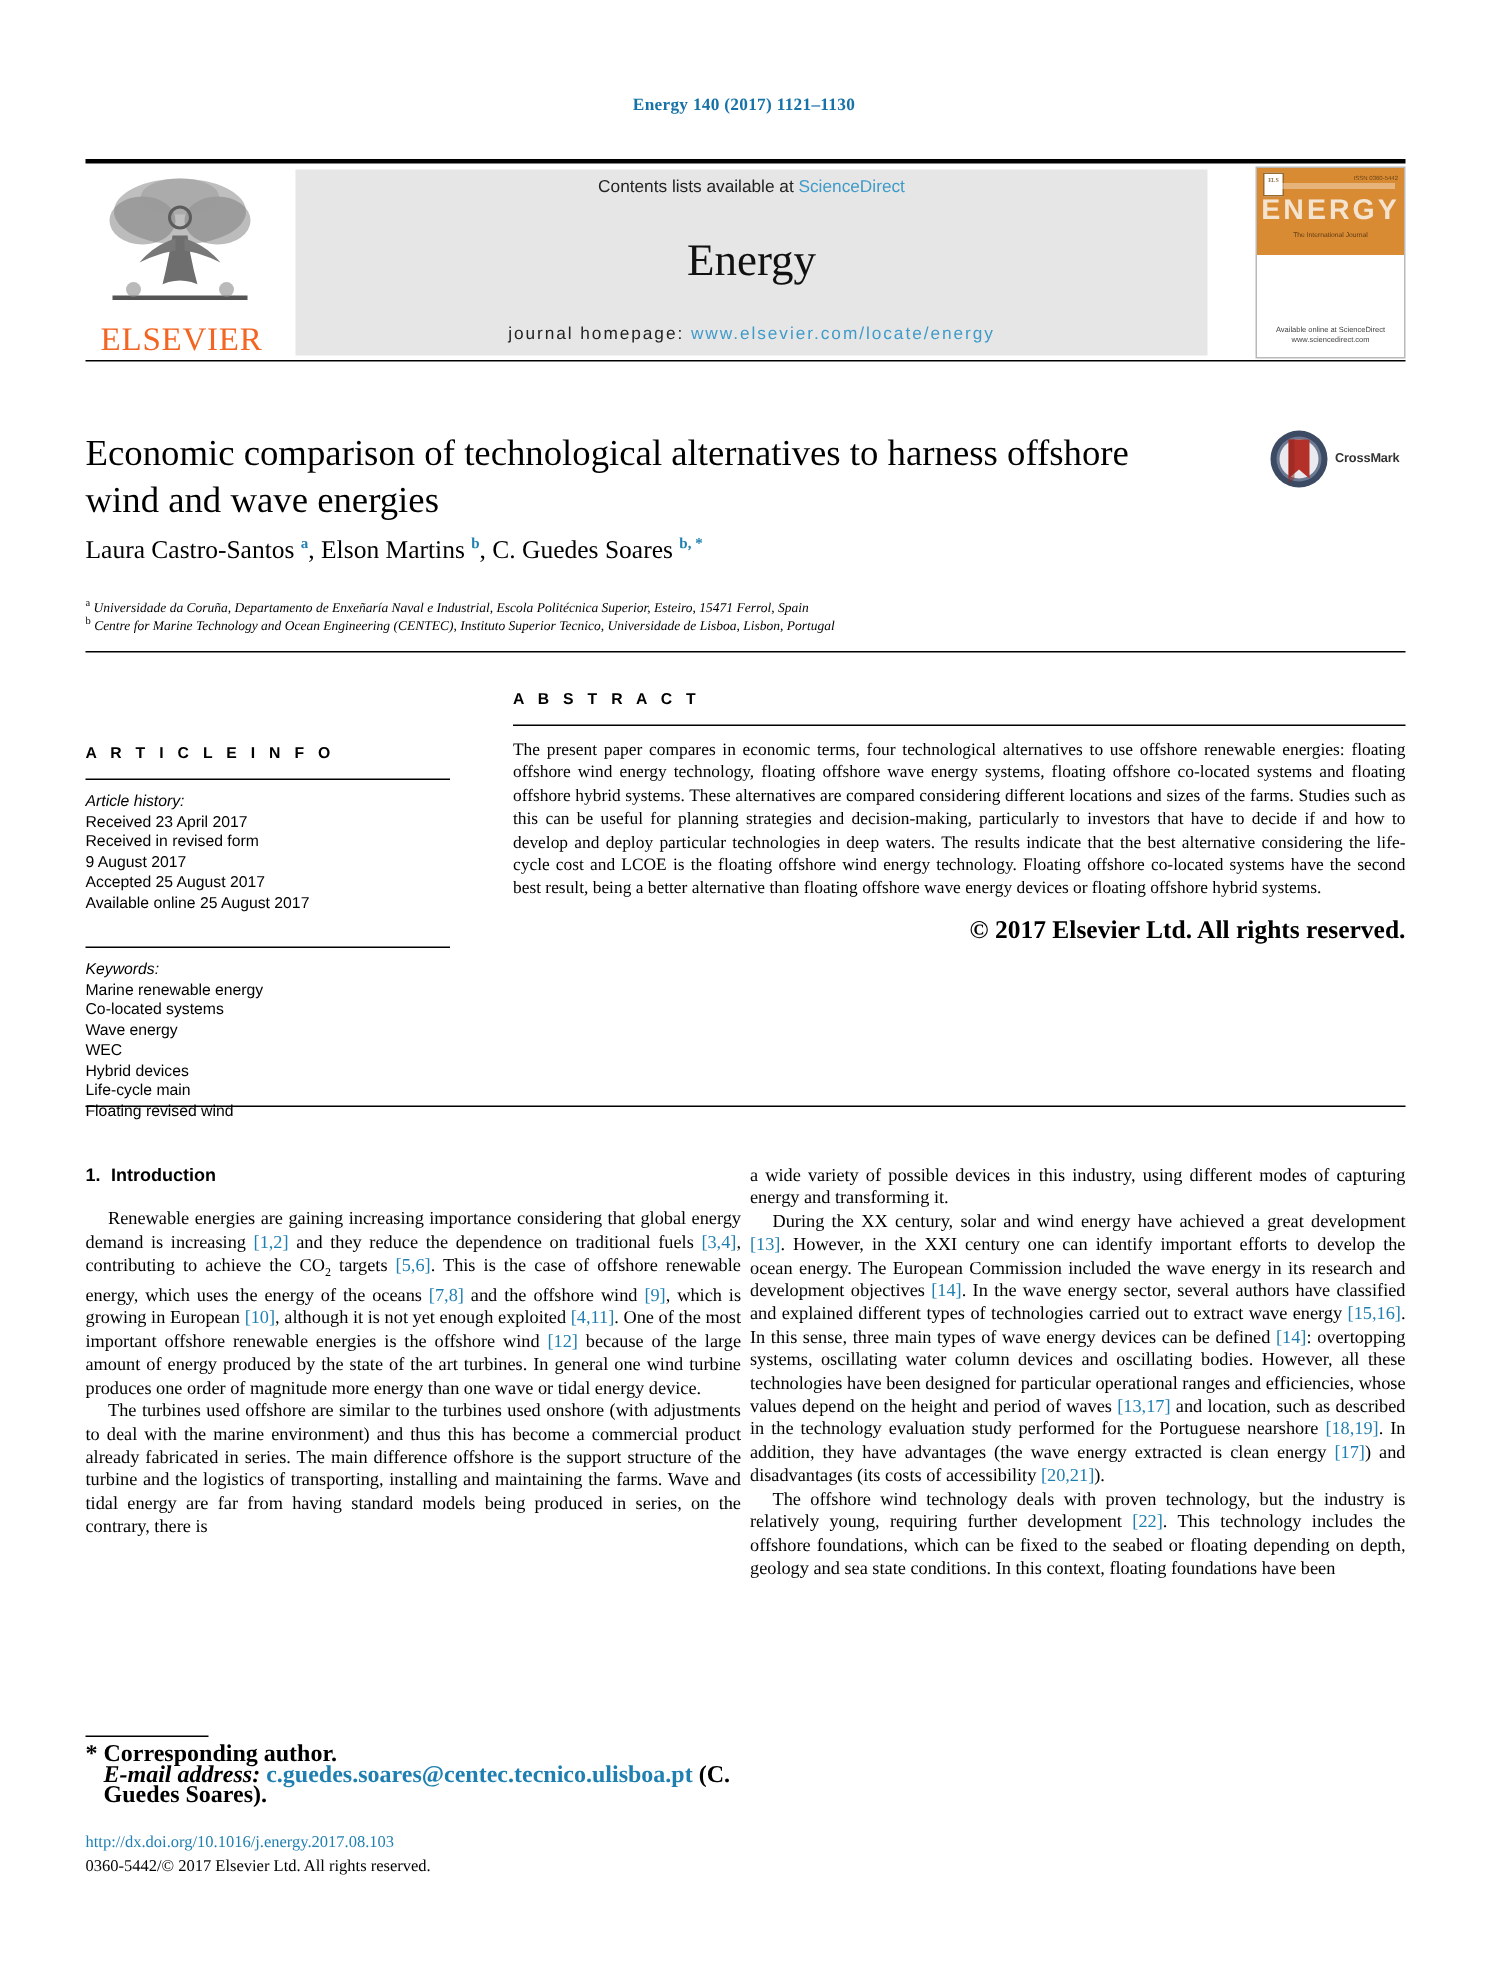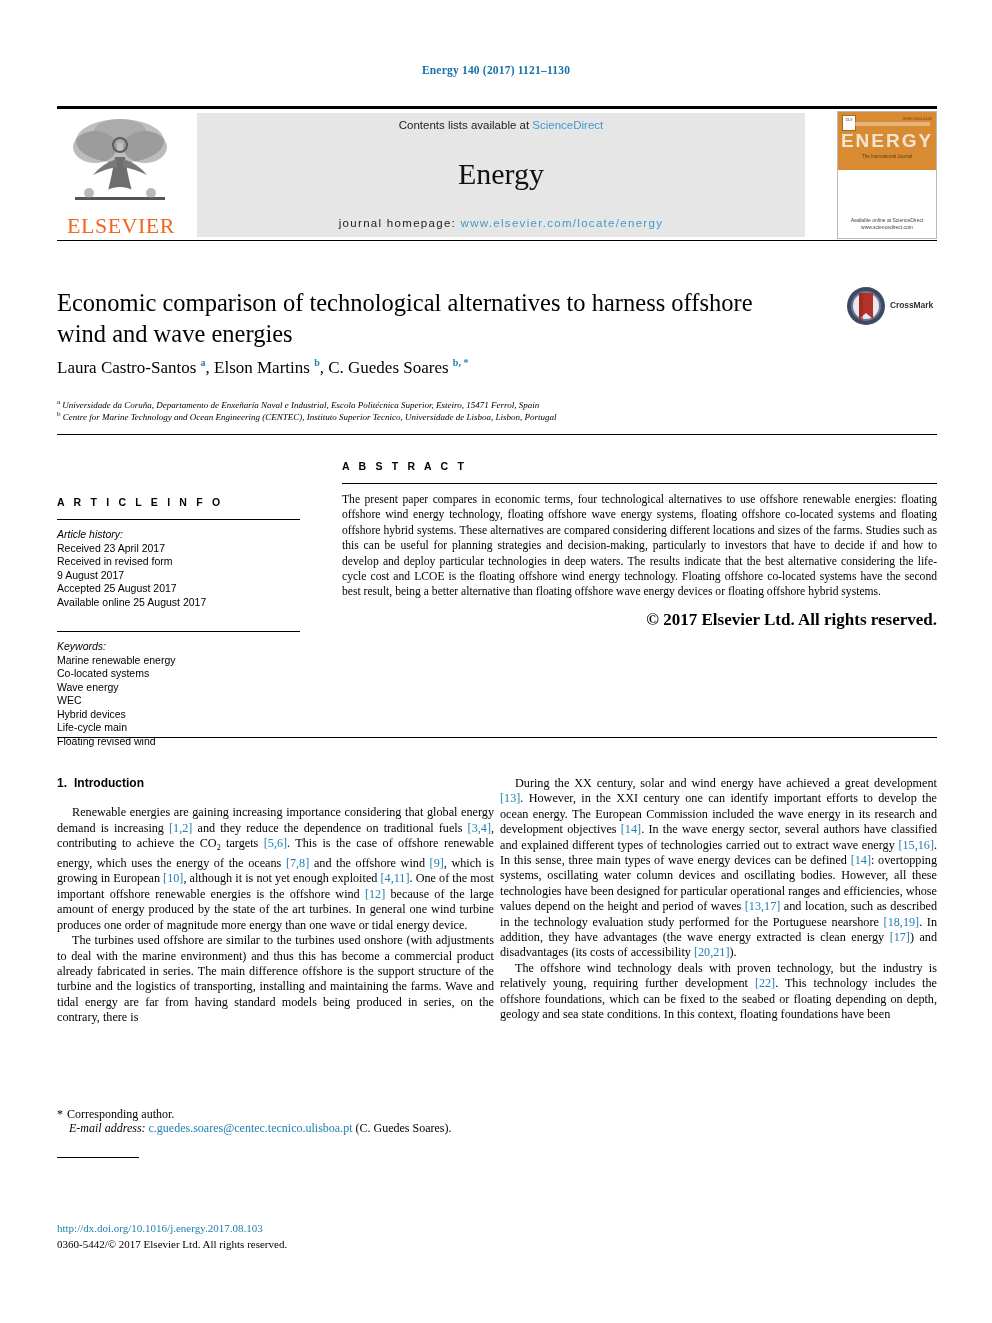--- a/index.html
+++ b/index.html
@@ -363,26 +363,27 @@
   .footnote-rule {
     position: absolute;
     left: 57px;
     top: 1157px;
     width: 82px;
     border-top: 1px solid #000;
   }
   .footnote {
     position: absolute;
     left: 57px;
-    top: 1108px;
+    top: 1163px;
     width: 440px;
     font-family: "Liberation Serif", serif;
-    font-size: 12px;
+    font-size: 16px;
     line-height: 13.5px;
     color: #000;
+    font-weight: bold;
   }
   .footnote .star { margin-right: 4px; }
   .footnote .em { font-style: italic; }
   .footnote a, .mail {
     color: #1f7fb0;
     text-decoration: none;
   }
   .doi-line {
     position: absolute;
     left: 57px;
@@ -515,20 +516,21 @@
 
   <div class="body-col" id="col-left">
     <div class="h2">
       <span class="num">1.</span><span>Introduction</span>
     </div>
     <p>Renewable energies are gaining increasing importance considering that global energy demand is increasing <span class="ref">[1,2]</span> and they reduce the dependence on traditional fuels <span class="ref">[3,4]</span>, contributing to achieve the CO<sub>2</sub> targets <span class="ref">[5,6]</span>. This is the case of offshore renewable energy, which uses the energy of the oceans <span class="ref">[7,8]</span> and the offshore wind <span class="ref">[9]</span>, which is growing in European <span class="ref">[10]</span>, although it is not yet enough exploited <span class="ref">[4,11]</span>. One of the most important offshore renewable energies is the offshore wind <span class="ref">[12]</span> because of the large amount of energy produced by the state of the art turbines. In general one wind turbine produces one order of magnitude more energy than one wave or tidal energy device.</p>
     <p>The turbines used offshore are similar to the turbines used onshore (with adjustments to deal with the marine environment) and thus this has become a commercial product already fabricated in series. The main difference offshore is the support structure of the turbine and the logistics of transporting, installing and maintaining the farms. Wave and tidal energy are far from having standard models being produced in series, on the contrary, there is</p>
   </div>
 
   <div class="body-col" id="col-right">
+    <p class="noindent">a wide variety of possible devices in this industry, using different modes of capturing energy and transforming it.</p>
     <p>During the XX century, solar and wind energy have achieved a great development <span class="ref">[13]</span>. However, in the XXI century one can identify important efforts to develop the ocean energy. The European Commission included the wave energy in its research and development objectives <span class="ref">[14]</span>. In the wave energy sector, several authors have classified and explained different types of technologies carried out to extract wave energy <span class="ref">[15,16]</span>. In this sense, three main types of wave energy devices can be defined <span class="ref">[14]</span>: overtopping systems, oscillating water column devices and oscillating bodies. However, all these technologies have been designed for particular operational ranges and efficiencies, whose values depend on the height and period of waves <span class="ref">[13,17]</span> and location, such as described in the technology evaluation study performed for the Portuguese nearshore <span class="ref">[18,19]</span>. In addition, they have advantages (the wave energy extracted is clean energy <span class="ref">[17]</span>) and disadvantages (its costs of accessibility <span class="ref">[20,21]</span>).</p>
     <p>The offshore wind technology deals with proven technology, but the industry is relatively young, requiring further development <span class="ref">[22]</span>. This technology includes the offshore foundations, which can be fixed to the seabed or floating depending on depth, geology and sea state conditions. In this context, floating foundations have been</p>
   </div>
 
   <div class="footnote-rule"></div>
   <div class="footnote">
     <div>
       <span class="star">*</span><span>Corresponding author.</span>
     </div>
     <div style="padding-left:12px">

